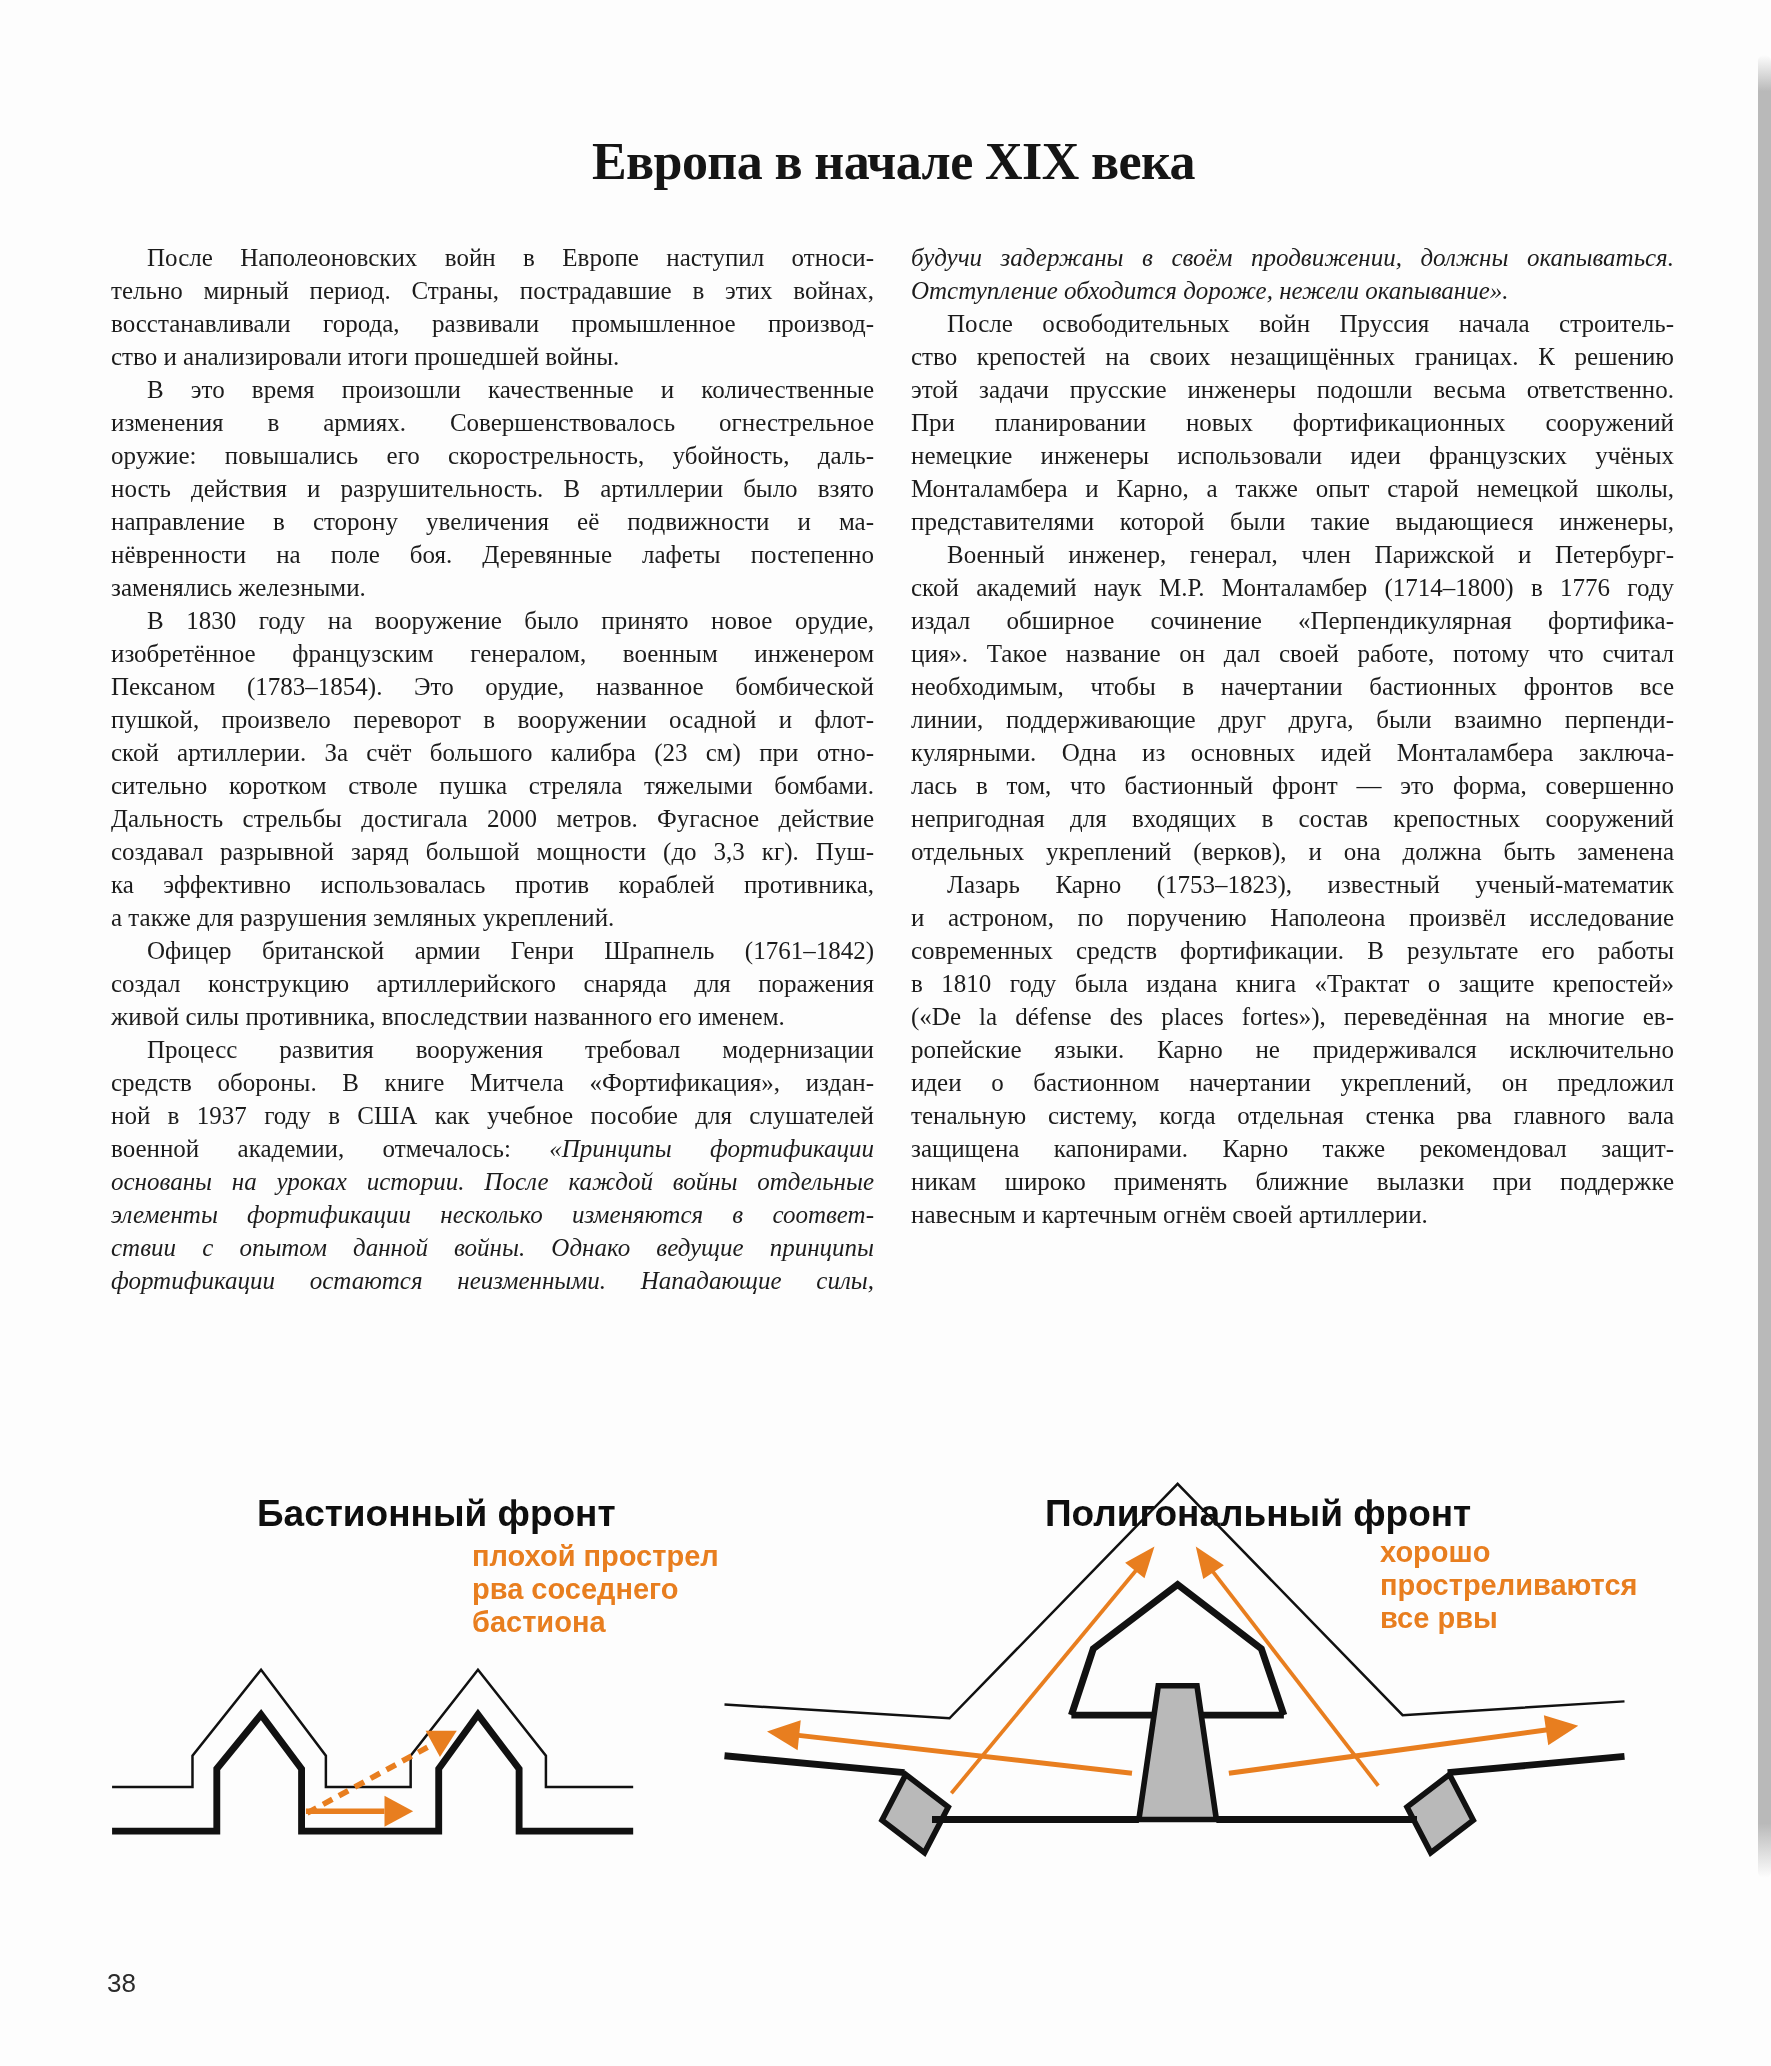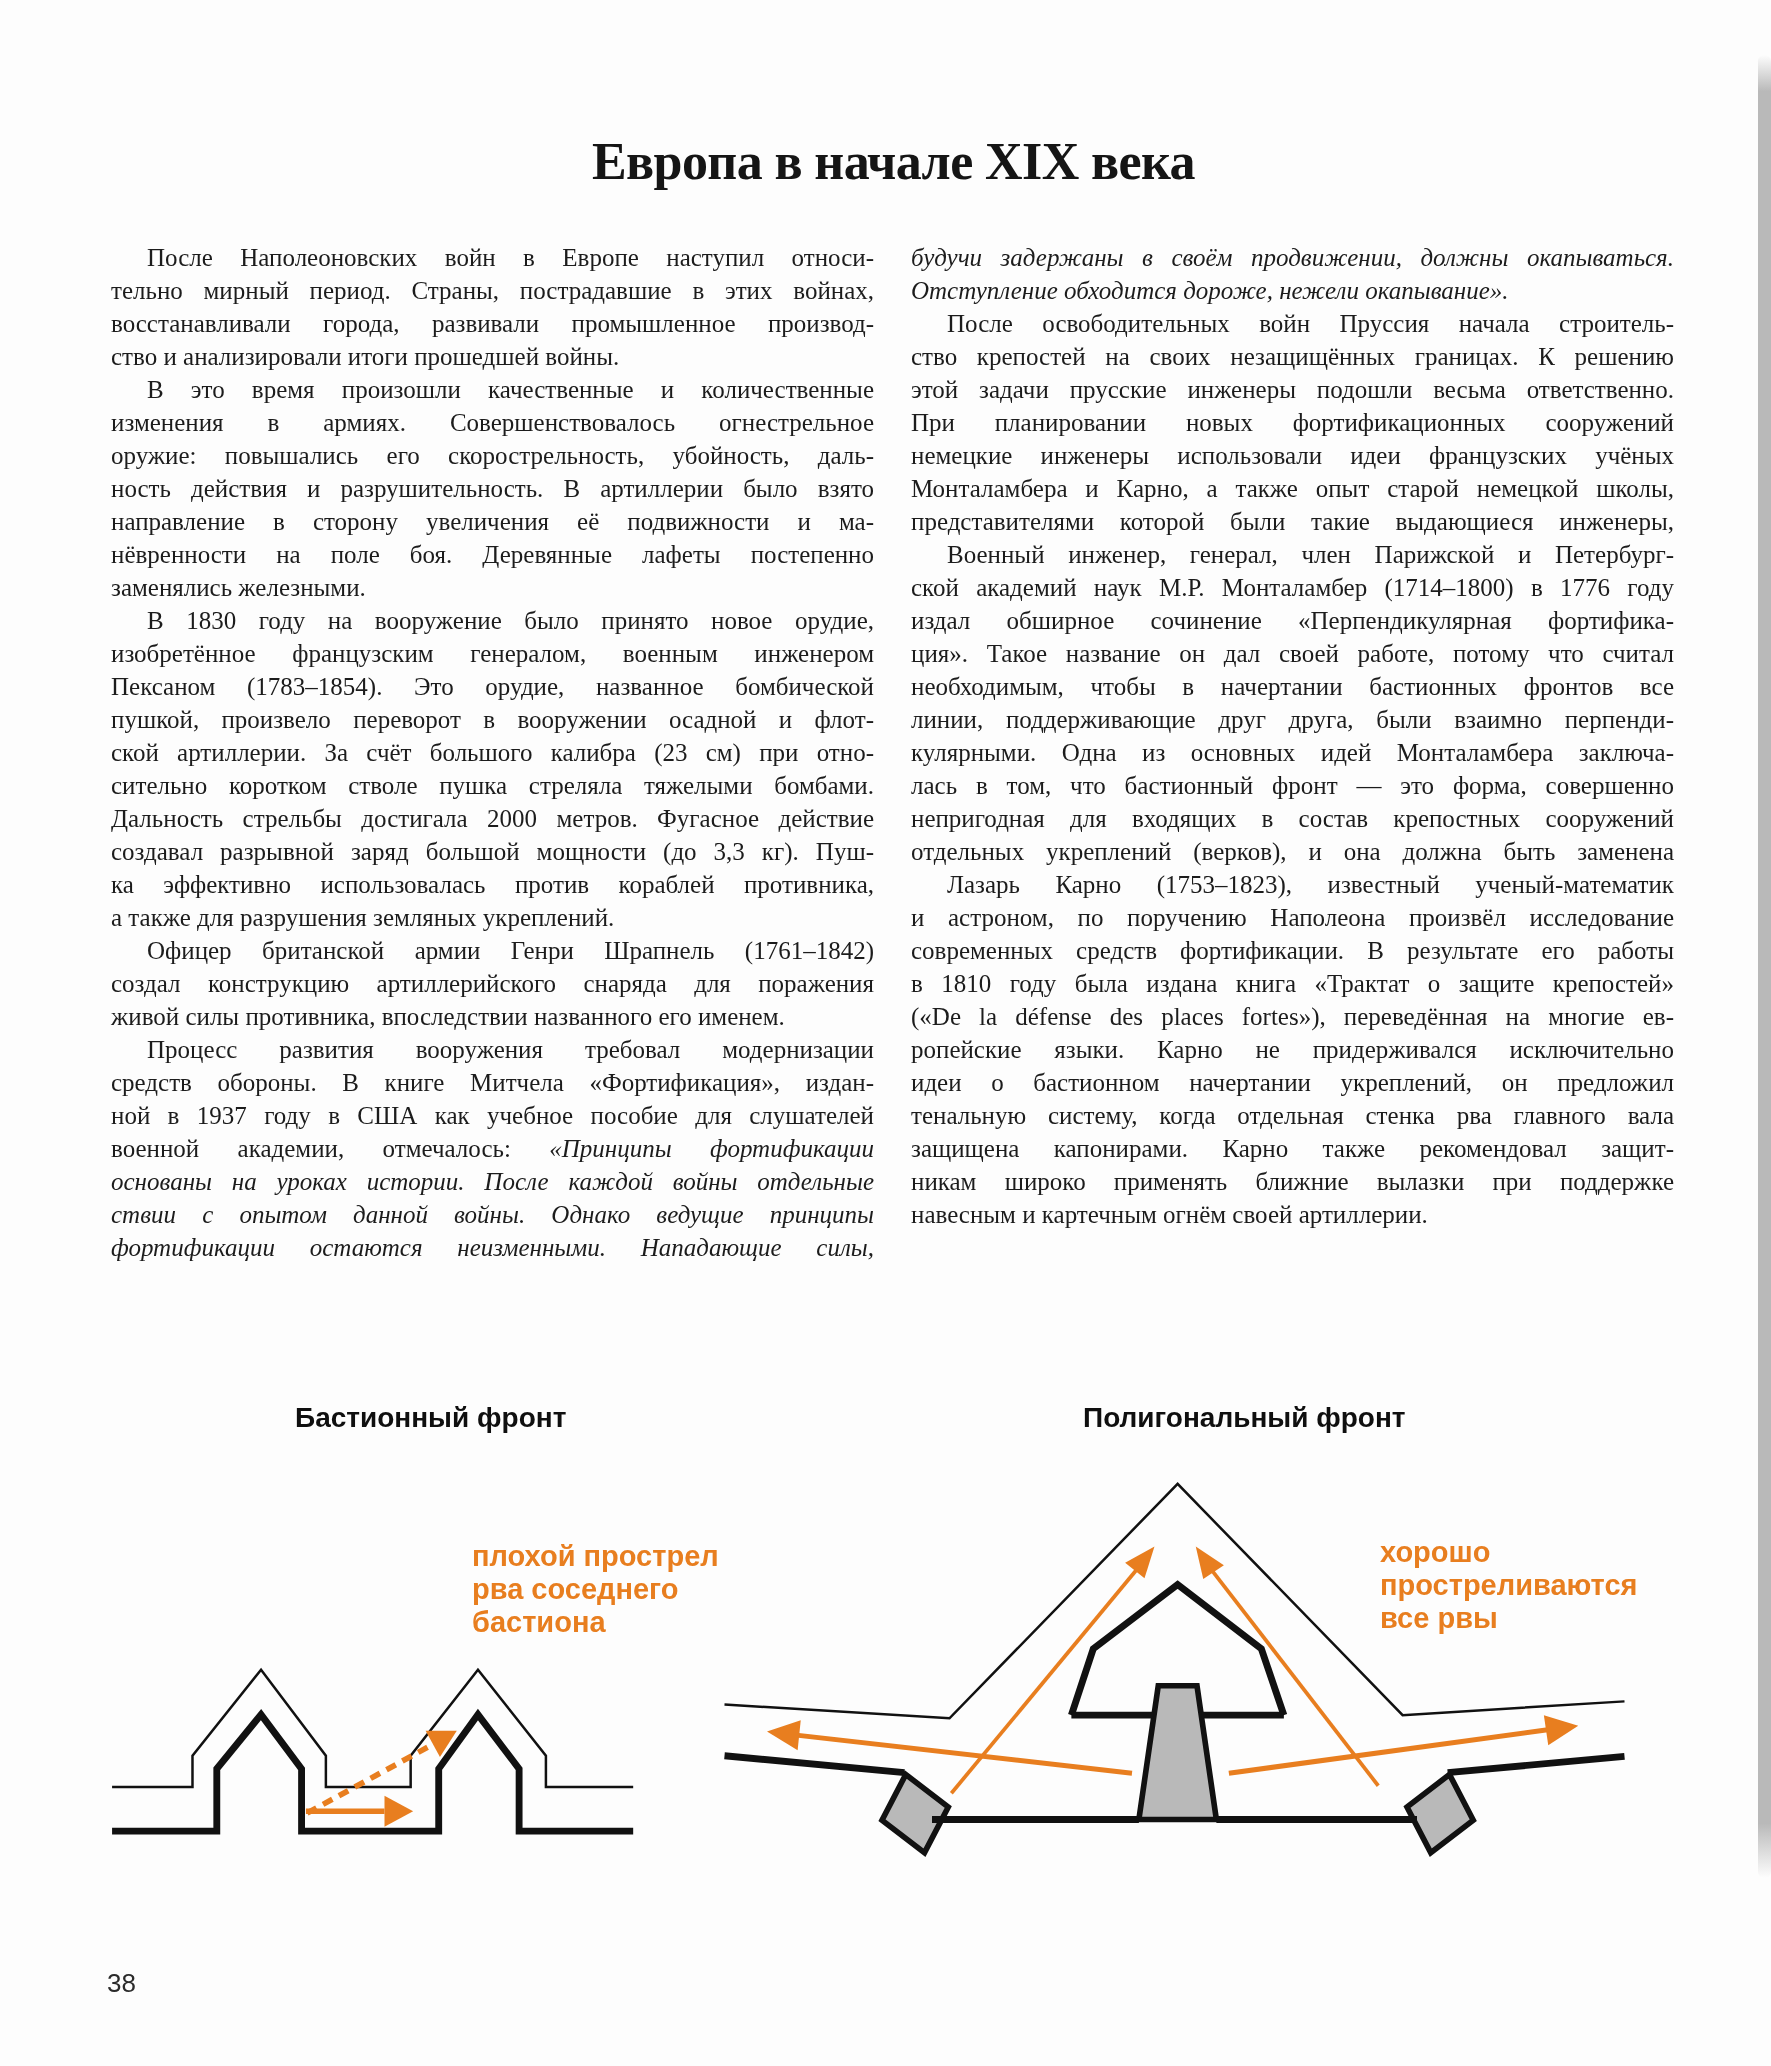--- a/index.html
+++ b/index.html
@@ -7,22 +7,22 @@
         font-family:"Liberation Serif",serif;color:#1c1c1c;}
   .page-title{position:absolute;left:100px;top:132px;width:1587px;text-align:center;
         font-size:52px;font-weight:bold;letter-spacing:-0.6px;color:#151515;}
   .col{position:absolute;top:241px;width:763px;font-size:25px;line-height:33px;}
   .col .line{text-align:justify;text-align-last:justify;height:33px;overflow:visible;}
   .col .line.end{text-align-last:left;}
   .col .line.ind{text-indent:36px;}
   .col .it{font-style:italic;}
   .col-left{left:111px;}
   .col-right{left:911px;}
-  .diagram-label{position:absolute;top:1402px;font-family:"Liberation Sans",sans-serif;
-        font-weight:bold;font-size:28px;color:#0f0f0f;white-space:nowrap;margin-left:38px;}
+  .diagram-label{position:absolute;top:1493px;font-family:"Liberation Sans",sans-serif;
+        font-weight:bold;font-size:37px;color:#0f0f0f;white-space:nowrap;}
   .label-bastion{left:257px;}
   .label-polygonal{left:1045px;}
   .note{position:absolute;font-family:"Liberation Sans",sans-serif;font-weight:bold;
         font-size:29px;line-height:33px;white-space:nowrap;}
   .note-bastion{left:472px;top:1540px;}
   .note-polygonal{left:1380px;top:1536px;}
   .svg-wrap{position:absolute;}
   .svg-bastion{left:106px;top:1656px;}
   .svg-polygonal{left:712px;top:1462px;}
   .edge-strip{position:absolute;left:1758px;top:55px;width:13px;height:1823px;border-radius:6.2px;
@@ -61,20 +61,21 @@
       <div class="line"><span>ка эффективно использовалась против кораблей противника,</span></div>
       <div class="line end"><span>а также для разрушения земляных укреплений.</span></div>
       <div class="line ind"><span>Офицер британской армии Генри Шрапнель (1761–1842)</span></div>
       <div class="line"><span>создал конструкцию артиллерийского снаряда для поражения</span></div>
       <div class="line end"><span>живой силы противника, впоследствии названного его именем.</span></div>
       <div class="line ind"><span>Процесс развития вооружения требовал модернизации</span></div>
       <div class="line"><span>средств обороны. В книге Митчела «Фортификация», издан-</span></div>
       <div class="line"><span>ной в 1937 году в США как учебное пособие для слушателей</span></div>
       <div class="line"><span>военной академии, отмечалось: </span><span class="it">«Принципы фортификации</span></div>
       <div class="line"><span class="it">основаны на уроках истории. После каждой войны отдельные</span></div>
+      <div class="line"><span class="it">элементы фортификации несколько изменяются в соответ-</span></div>
       <div class="line"><span class="it">ствии с опытом данной войны. Однако ведущие принципы</span></div>
       <div class="line"><span class="it">фортификации остаются неизменными. Нападающие силы,</span></div>
     </div>
   <div class="col col-right">
       <div class="line"><span class="it">будучи задержаны в своём продвижении, должны окапываться.</span></div>
       <div class="line end"><span class="it">Отступление обходится дороже, нежели окапывание».</span></div>
       <div class="line ind"><span>После освободительных войн Пруссия начала строитель-</span></div>
       <div class="line"><span>ство крепостей на своих незащищённых границах. К решению</span></div>
       <div class="line"><span>этой задачи прусские инженеры подошли весьма ответственно.</span></div>
       <div class="line"><span>При планировании новых фортификационных сооружений</span></div>

